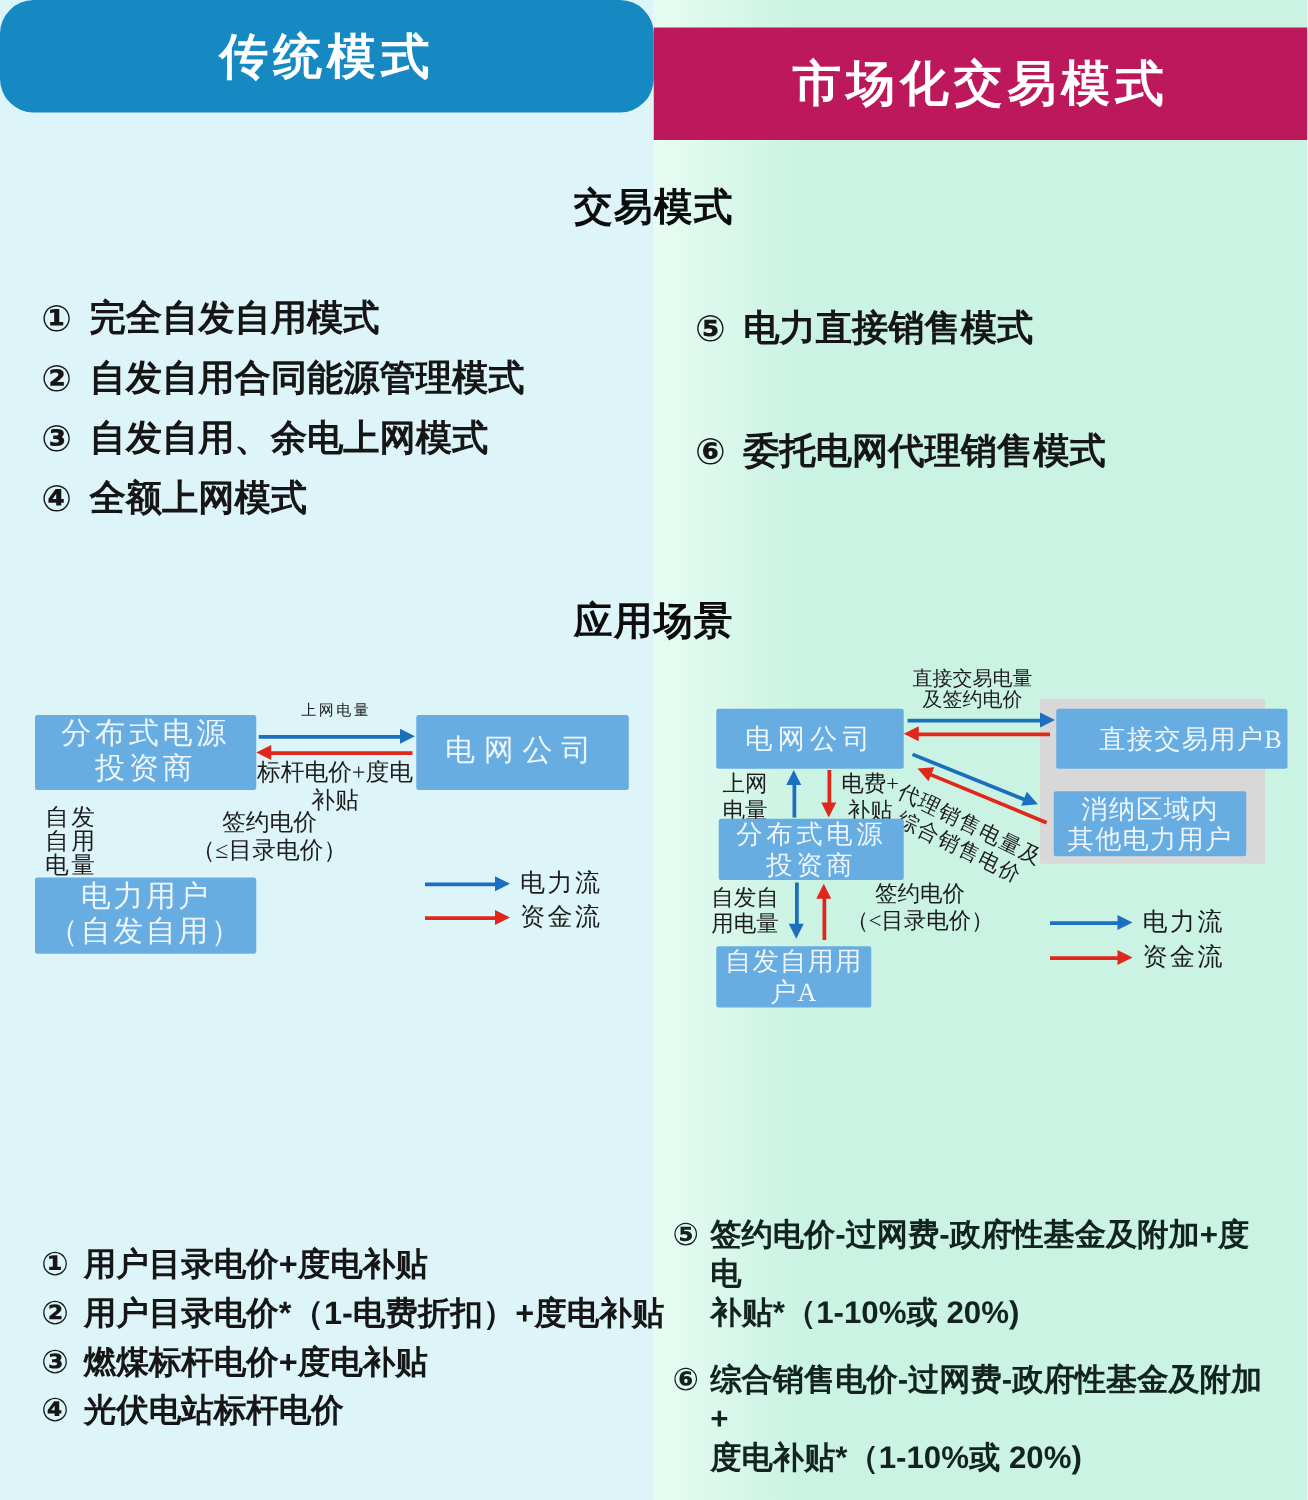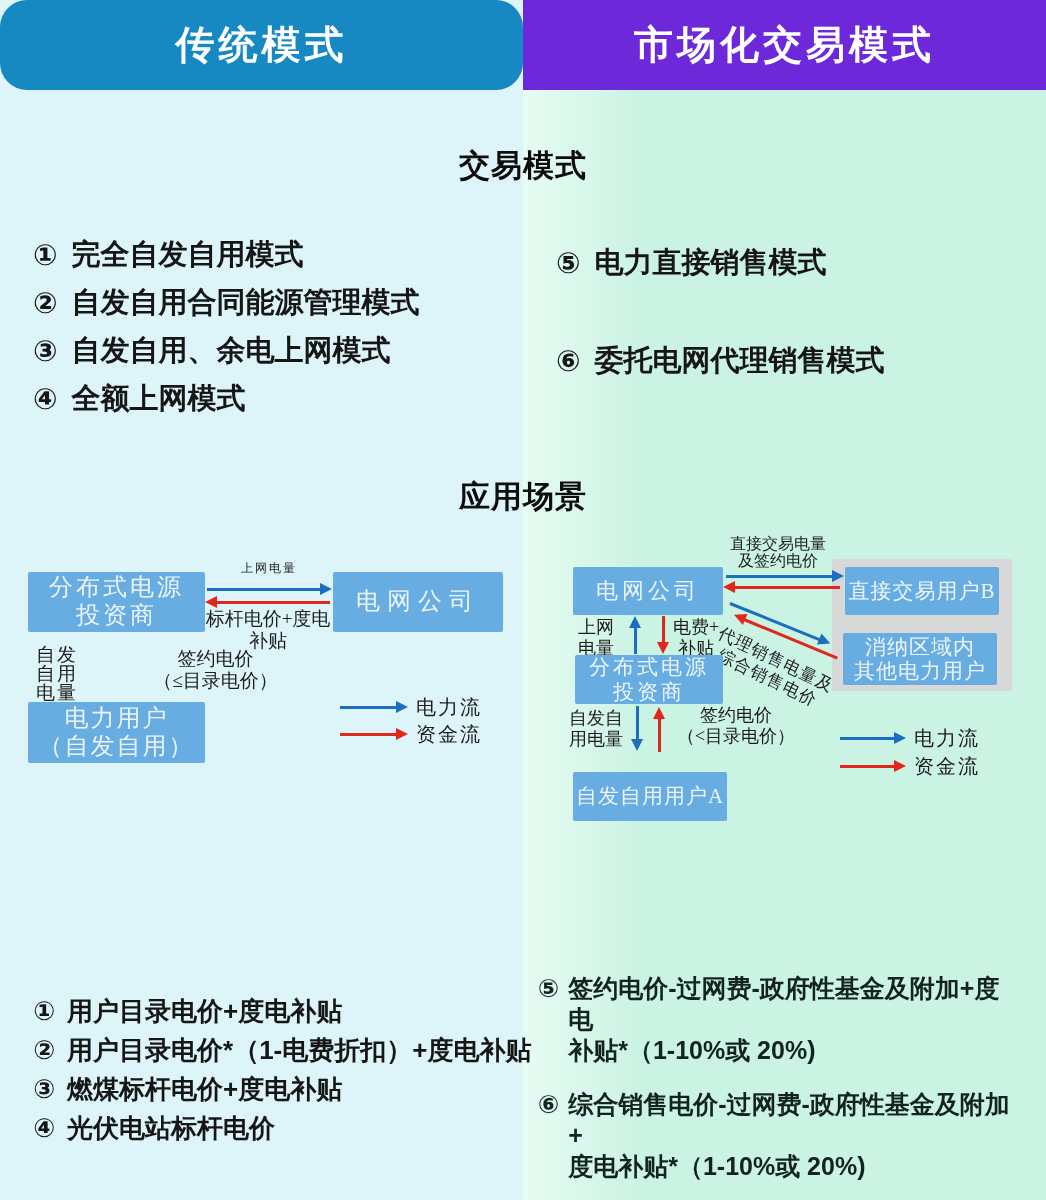--- a/index.html
+++ b/index.html
@@ -9,21 +9,21 @@
 
   
   .col-left-bg{left:0;top:0;width:523px;height:1200px;background:#ddf5f9;}
   .col-right-bg{left:523px;top:0;width:523px;height:1200px;
                 background:linear-gradient(90deg,#e7fcf3 0%,#cbf3e3 22%,#cbf3e3 100%);}
 
   
   .hdr{top:0;height:90px;width:523px;display:flex;align-items:center;justify-content:center;
        color:#ffffff;font-size:39px;font-weight:bold;letter-spacing:4px;}
   .hdr-trad{left:0;background:#1688c2;border-radius:27px;}
-  .hdr-mkt{left:523px;background:#6d28d9;}
+  .hdr-mkt{left:523px;background:#be185d;margin-top:22px;}
 
   
   .sec-title{left:0;width:1046px;text-align:center;font-size:31px;font-weight:bold;color:#0d0d0d;letter-spacing:1px;}
 
   
   .mode-row{display:flex;align-items:center;gap:14px;font-size:29px;font-weight:600;color:#161616;height:48px;}
   .price-row{display:flex;align-items:center;gap:12px;font-size:26px;font-weight:600;color:#161616;height:39px;}
   .price-item{display:flex;gap:9px;font-size:25px;font-weight:600;color:#13241e;line-height:31px;}
   .price-item .txt{white-space:pre-line;}
   .num{flex:0 0 auto;}
@@ -118,21 +118,21 @@
   <div class="abs dlabel" style="left:416px;top:696px;font-size:20px;letter-spacing:2px;">电力流</div>
   <div class="arrow h red right" style="left:340px;top:733px;width:57px;"></div>
   <div class="abs dlabel" style="left:416px;top:723px;font-size:20px;letter-spacing:2px;">资金流</div>
 
   <div class="abs gray-panel" style="left:832px;top:559px;width:180px;height:132px;"></div>
   <div class="abs bbox" style="left:573px;top:567px;width:150px;height:48px;font-size:22px;letter-spacing:4px;">电网公司</div>
   <div class="abs dlabel" style="left:700px;top:536px;width:156px;font-size:16px;line-height:1.05;">直接交易电量
 及签约电价</div>
   <div class="arrow h blue right" style="left:726px;top:575px;width:107px;"></div>
   <div class="arrow h red left" style="left:734px;top:586px;width:106px;"></div>
-  <div class="abs bbox" style="left:845px;top:567px;width:154px;height:48px;font-size:21px;letter-spacing:1px;">直接交易用户B</div>
+  <div class="abs bbox" style="left:845px;top:567px;width:154px;height:48px;font-size:21px;letter-spacing:1px;padding-left:31px;">直接交易用户B</div>
   <div class="abs bbox" style="left:843px;top:633px;width:154px;height:52px;font-size:21px;letter-spacing:1px;">消纳区域内
 其他电力用户</div>
 
   <div class="arrow h blue right diag" style="left:730px;top:602px;width:97px;transform:rotate(22deg);"></div>
   <div class="arrow h red left diag" style="left:744px;top:618px;width:101px;transform:rotate(22.5deg);"></div>
   <div class="abs dlabel" style="left:712px;top:618px;width:152px;font-size:17px;transform:rotate(26deg);transform-origin:0 0;letter-spacing:1px;">代理销售电量及
 综合销售电价</div>
 
   <div class="abs dlabel" style="left:565px;top:617px;width:62px;font-size:18px;">上网
 电量</div>
@@ -144,21 +144,21 @@
   <div class="abs bbox" style="left:575px;top:655px;width:148px;height:49px;font-size:21px;letter-spacing:3px;">分布式电源
 投资商</div>
 
   <div class="abs dlabel" style="left:560px;top:708px;width:72px;font-size:18px;">自发自
 用电量</div>
   <div class="arrow v blue down" style="left:636px;top:706px;height:34px;"></div>
   <div class="arrow v red up" style="left:658px;top:718px;height:34px;"></div>
   <div class="abs dlabel" style="left:662px;top:705px;width:148px;font-size:18px;">签约电价
 （&lt;目录电价）</div>
 
-  <div class="abs bbox" style="left:573px;top:757px;width:154px;height:49px;font-size:21px;letter-spacing:1px;margin-top:15px;">自发自用用户A</div>
+  <div class="abs bbox" style="left:573px;top:757px;width:124px;height:49px;font-size:21px;letter-spacing:1px;">自发自用用户A</div>
 
   <div class="arrow h blue right" style="left:840px;top:737px;width:55px;"></div>
   <div class="abs dlabel" style="left:914px;top:727px;font-size:20px;letter-spacing:2px;">电力流</div>
   <div class="arrow h red right" style="left:840px;top:765px;width:55px;"></div>
   <div class="abs dlabel" style="left:914px;top:755px;font-size:20px;letter-spacing:2px;">资金流</div>
 
 
   <div class="abs" style="left:33px;top:992px;">
     <div class="price-row">
       <span class="num">①</span>

